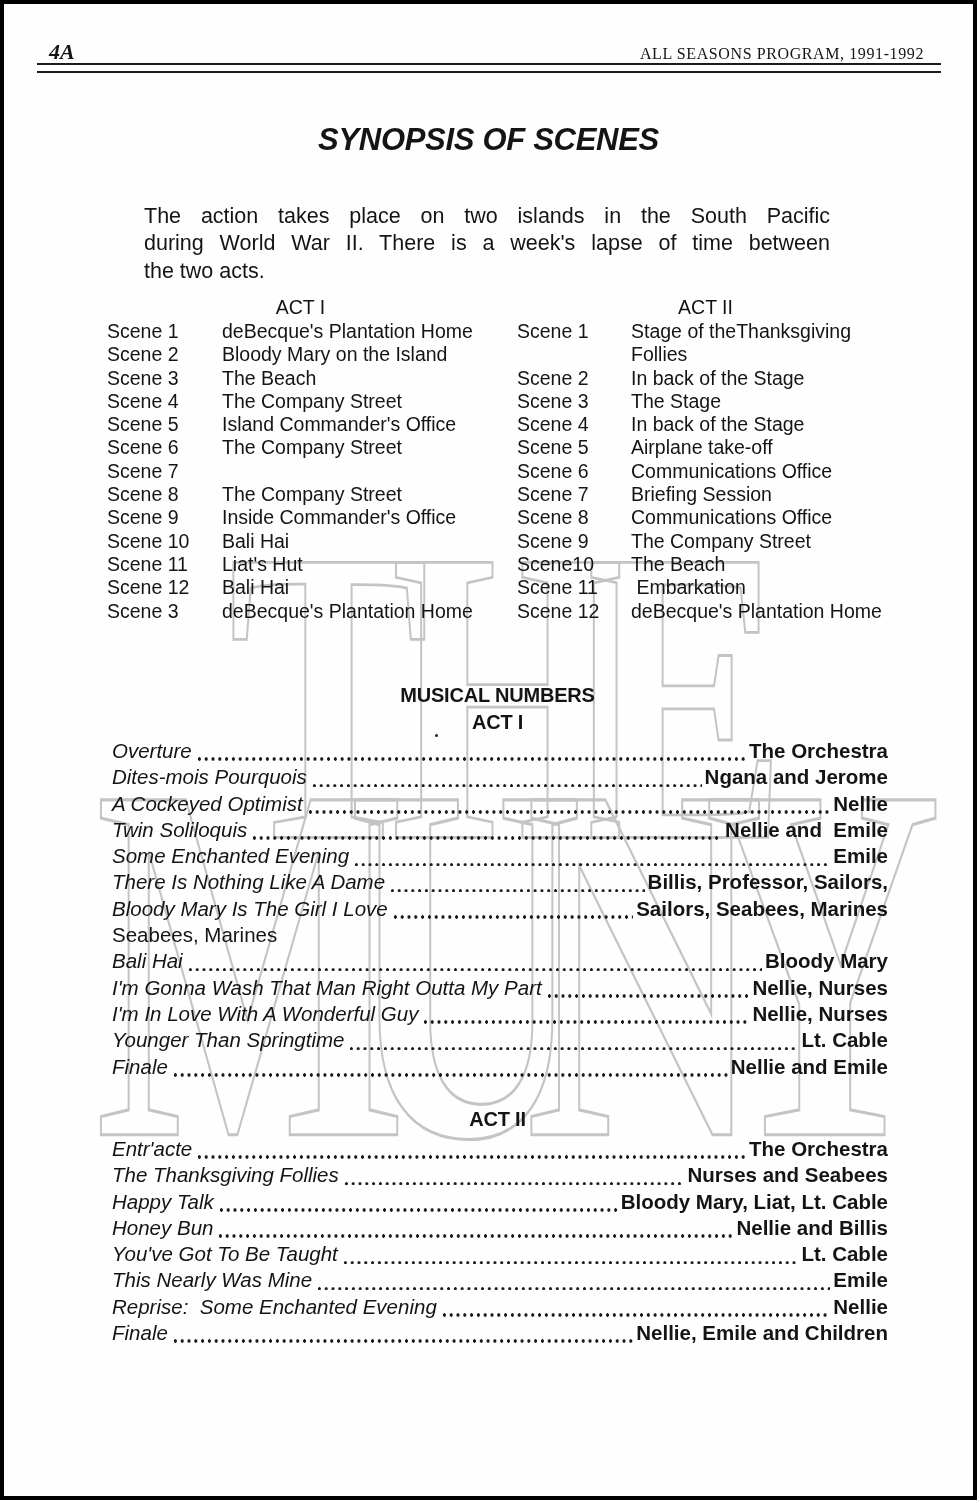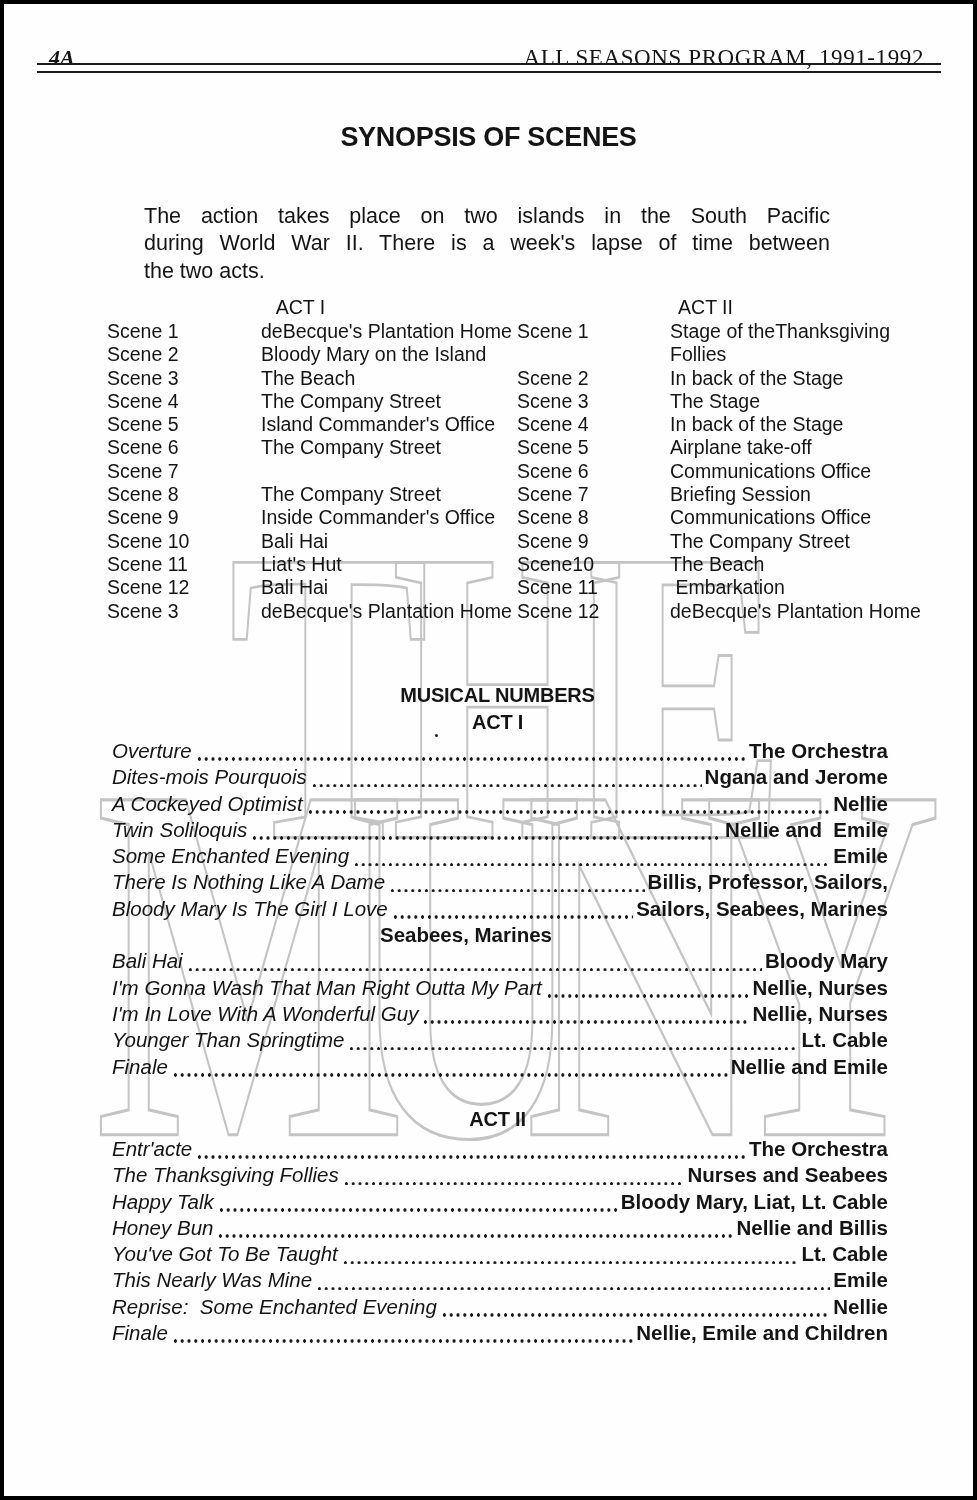--- a/index.html
+++ b/index.html
@@ -5,58 +5,58 @@
   html,body{margin:0;padding:0;background:#e8e8e8;}
   .frame{
     position:relative;width:977px;height:1500px;box-sizing:border-box;
     background:#fefefe;border:4px solid #000;overflow:hidden;
     font-family:"Liberation Sans",sans-serif;color:#141414;
   }
   
   .hdr{position:absolute;top:29px;left:45px;right:49px;display:flex;
        justify-content:space-between;align-items:baseline;z-index:2;}
   .pagenum{font-family:"Liberation Serif",serif;font-style:italic;font-weight:bold;font-size:22px;}
-  .progtitle{font-family:"Liberation Serif",serif;font-size:23px;letter-spacing:.6px;margin-top:12px;}
+  .progtitle{font-family:"Liberation Serif",serif;font-size:16px;letter-spacing:.6px;margin-top:12px;}
   .rule{position:absolute;left:33px;right:32px;height:2px;background:#1b1b1b;z-index:2;}
   .rule.r1{top:59px;}
   .rule.r2{top:67px;}
   
   .ptitle{position:absolute;top:118px;left:0;width:100%;text-align:center;
-          font-size:27px;font-weight:bold;letter-spacing:-.3px;z-index:2;}
+          font-size:31px;font-weight:bold;letter-spacing:-.3px;z-index:2;font-style:italic;}
   
   .intro{position:absolute;top:199px;left:140px;width:686px;font-size:21.5px;
          line-height:27.3px;z-index:2;}
   .jline{text-align:justify;text-align-last:justify;}
   .jlast{text-align:left;}
   
   .scenes{position:absolute;top:291px;left:0;right:0;height:330px;z-index:2;font-size:19.5px;}
   .scol{position:absolute;top:0;}
   .scol.c1{left:103px;width:387px;}
   .scol.c2{left:513px;width:377px;}
   .actlabel{text-align:center;line-height:24px;margin-bottom:1px;}
   .srow{display:flex;line-height:23.3px;}
   .snum{flex:none;width:115px;}
   .c2 .snum{width:114px;}
-  .sloc{flex:1;white-space:nowrap;margin-left:39px;}
+  .sloc{flex:1;white-space:nowrap;}
   
   .mnhead{position:absolute;left:9px;width:100%;text-align:center;font-size:20px;
           font-weight:bold;z-index:2;letter-spacing:-.2px;}
   .mh1{top:680px;}
   .mh2{top:707px;}
   .mh3{top:1104px;}
   .songs{position:absolute;left:108px;width:776px;z-index:2;font-size:20.5px;}
   .sg1{top:734px;}
   .sg2{top:1132px;}
   .song{display:flex;height:26.3px;line-height:26.3px;}
   .stitle{font-style:italic;white-space:nowrap;}
   .leader{flex:1;height:23px;margin:0 3px 0 4px;align-self:flex-start;
           background:radial-gradient(circle,#191919 1.45px,transparent 1.75px);
           background-repeat:repeat-x;background-position:left bottom;background-size:6.8px 3.6px;}
   .sperf{font-weight:bold;white-space:nowrap;}
-  .cont{height:26.3px;line-height:26.3px;font-weight:bold;text-align:center;padding-right:68px;}
+  .cont{height:26.3px;line-height:26.3px;font-weight:normal;text-align:left;padding-right:68px;}
   .cont:empty{display:none;}
   
   .wm{position:absolute;left:0;width:100%;text-align:center;z-index:1;
       font-family:"Liberation Serif",serif;font-weight:bold;line-height:1;
       color:transparent;-webkit-text-stroke:2px #c4c4c4;pointer-events:none;}
   .wm-the{top:482px;font-size:300px;letter-spacing:-38px;
           transform:scaleY(1.4);transform-origin:center top;}
   .wm-muny{top:703px;font-size:330px;letter-spacing:-60px;
            transform:scaleY(1.55);transform-origin:center top;}
   

